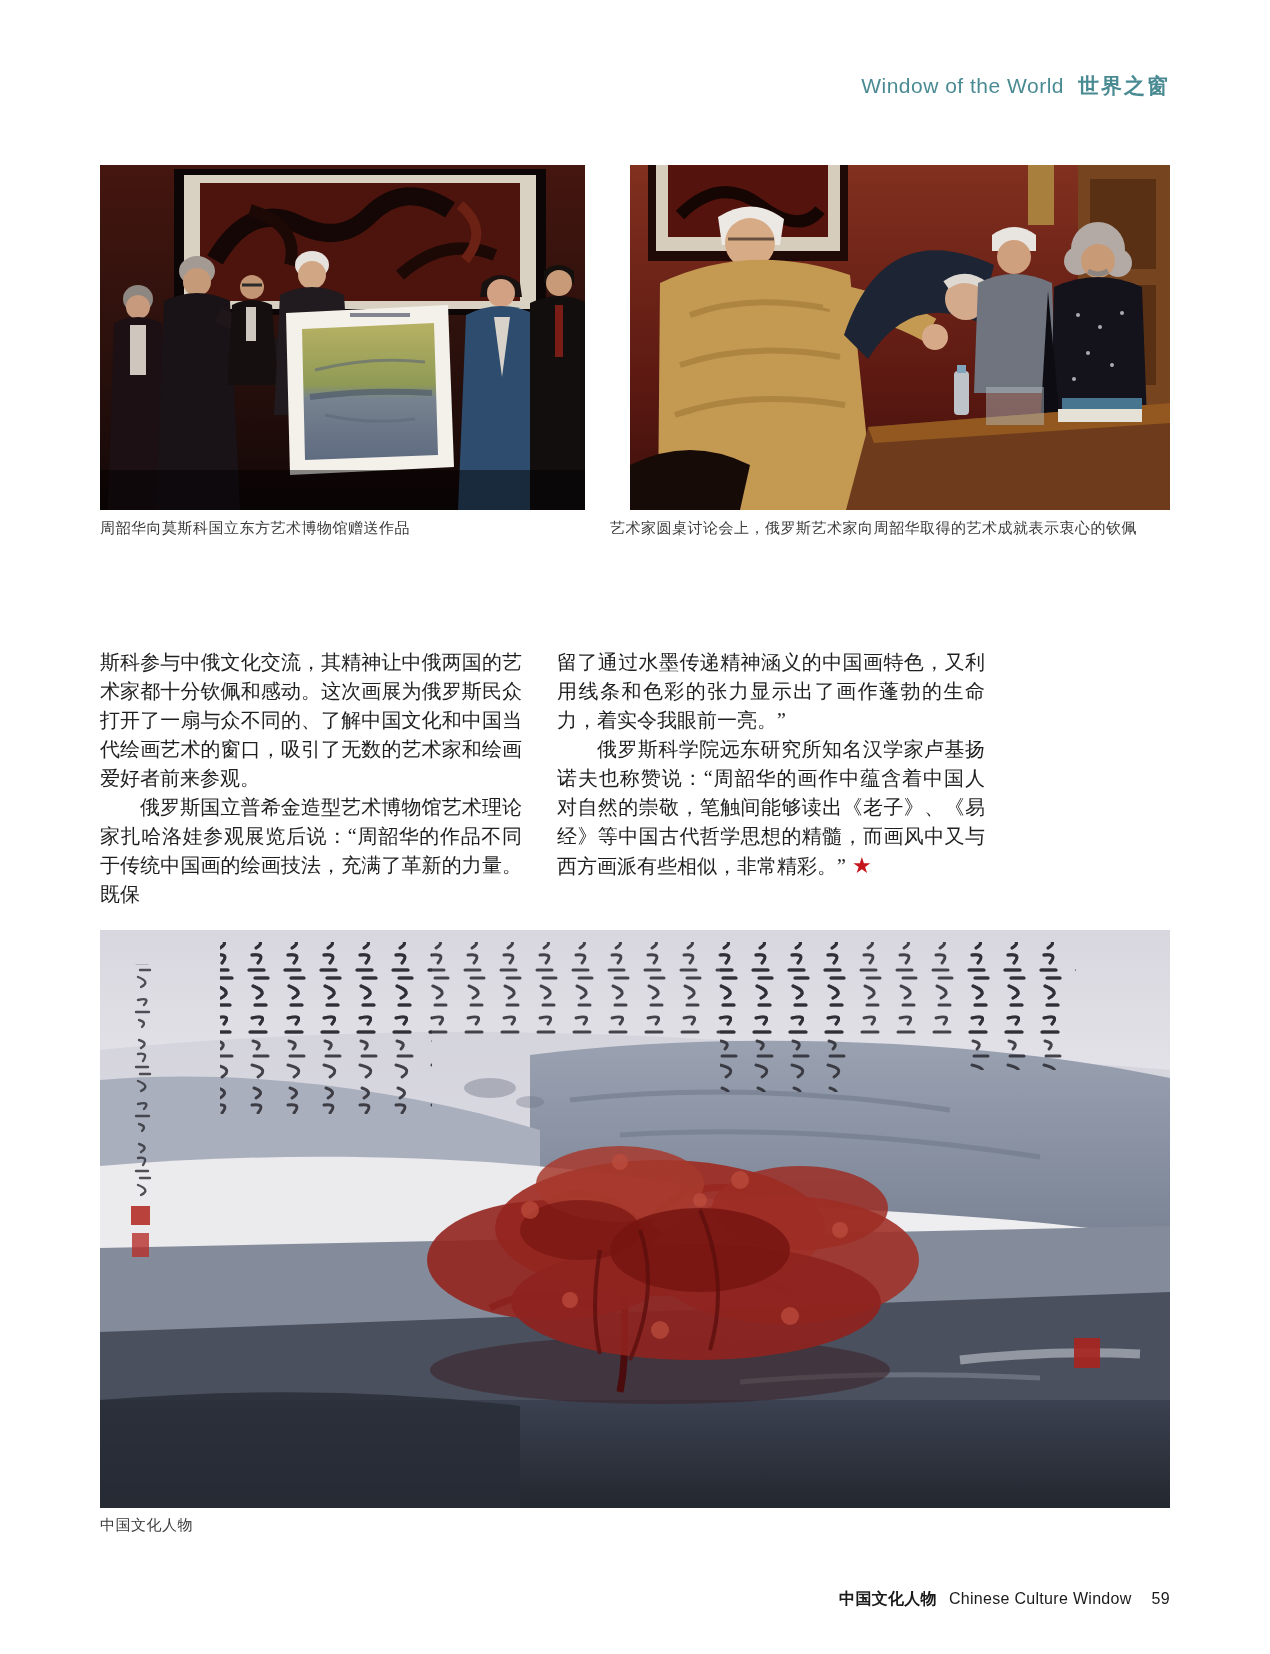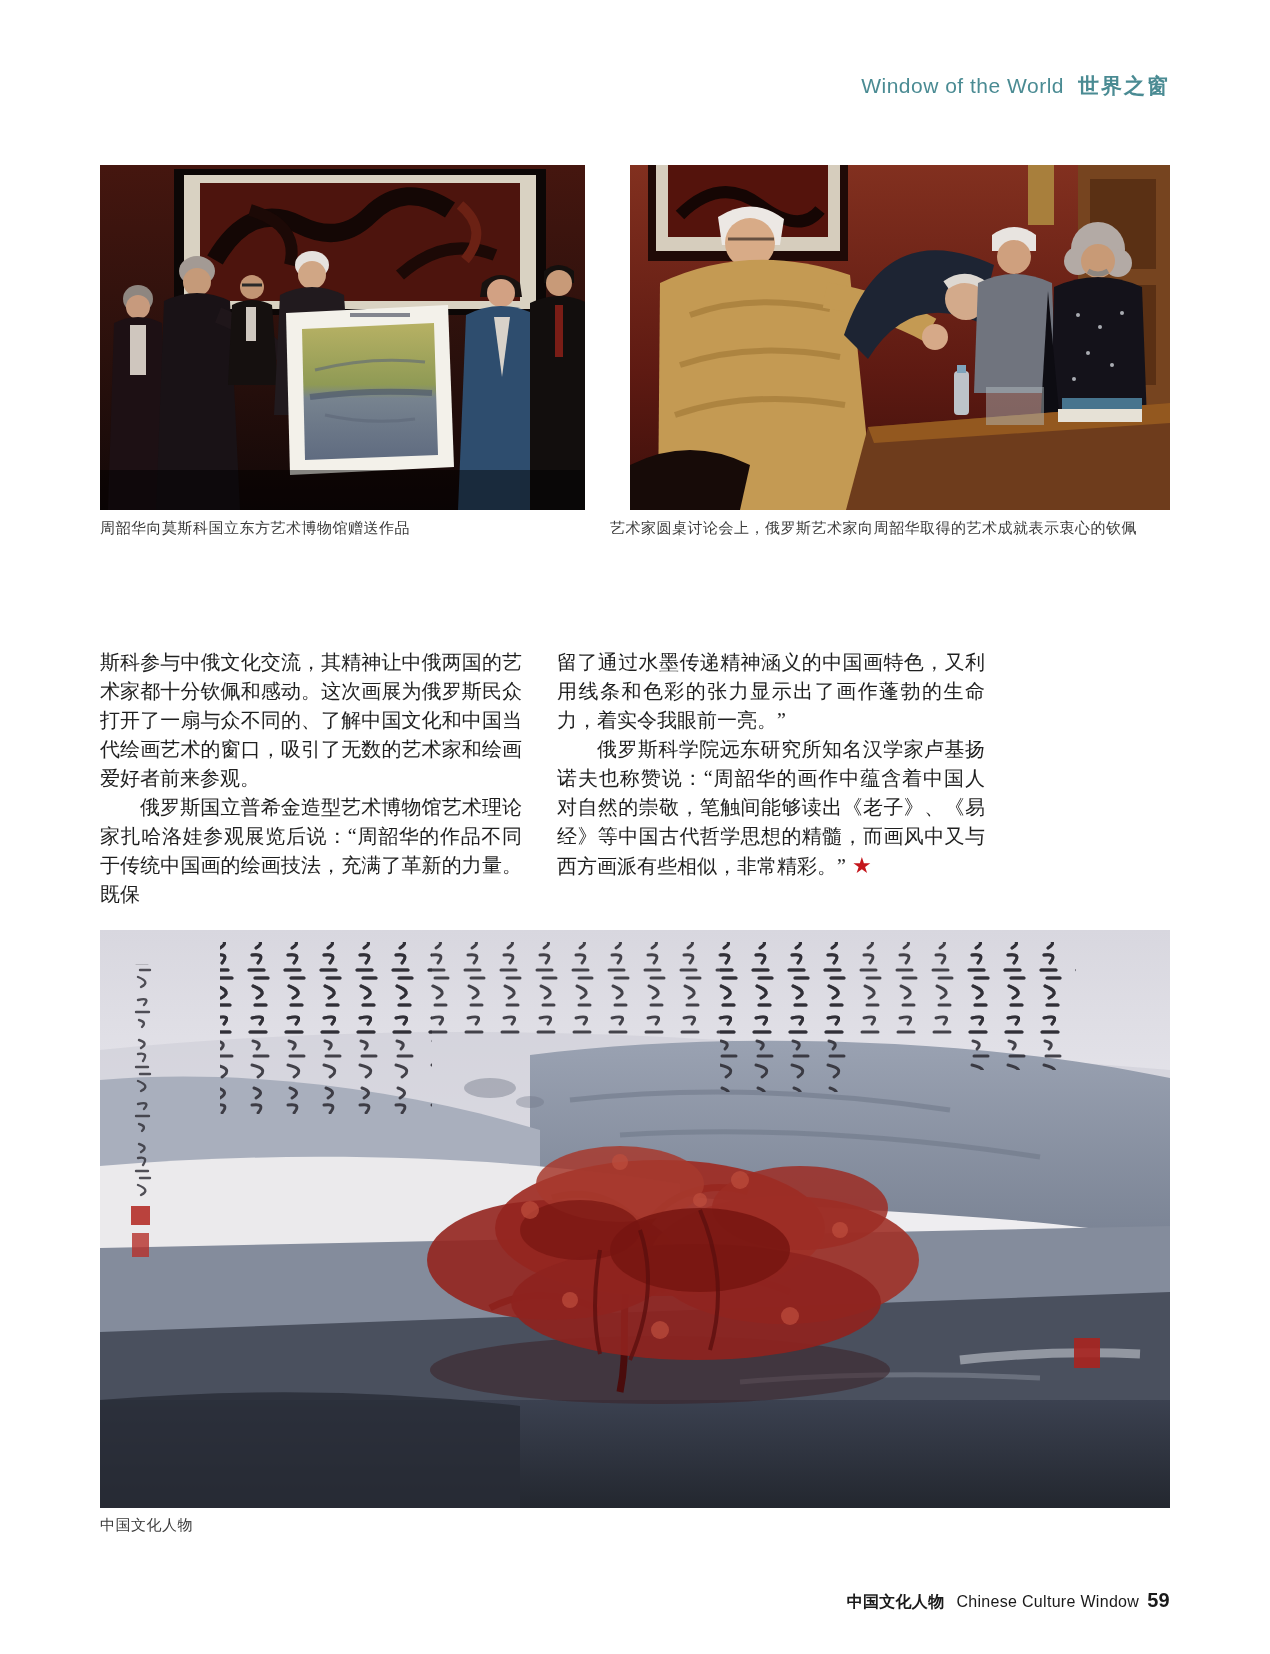--- a/index.html
+++ b/index.html
@@ -40,21 +40,21 @@
   .star{color:#c4161c;font-family:"DejaVu Sans",sans-serif;margin-left:6px;font-size:22px;}
   
   .painting{position:absolute;left:100px;top:930px;width:1070px;height:578px;overflow:hidden;}
   .painting svg{display:block;}
   
   .ftr{
     position:absolute;top:1589px;right:100px;width:500px;text-align:right;
     font-size:16px;color:#1a1a1a;letter-spacing:.3px;
   }
   .ftr .zh{font-weight:700;margin-right:12px;}
-  .ftr .pg{font-weight:700;margin-left:8px;font-size:20px;}
+  .ftr .pg{font-weight:400;margin-left:20px;font-size:16px;}
 </style>
 </head>
 <body>
 
 <div class="page">
 
   <div class="hdr">
     <span>Window of the World</span><span class="zh">世界之窗</span>
   </div>
 

